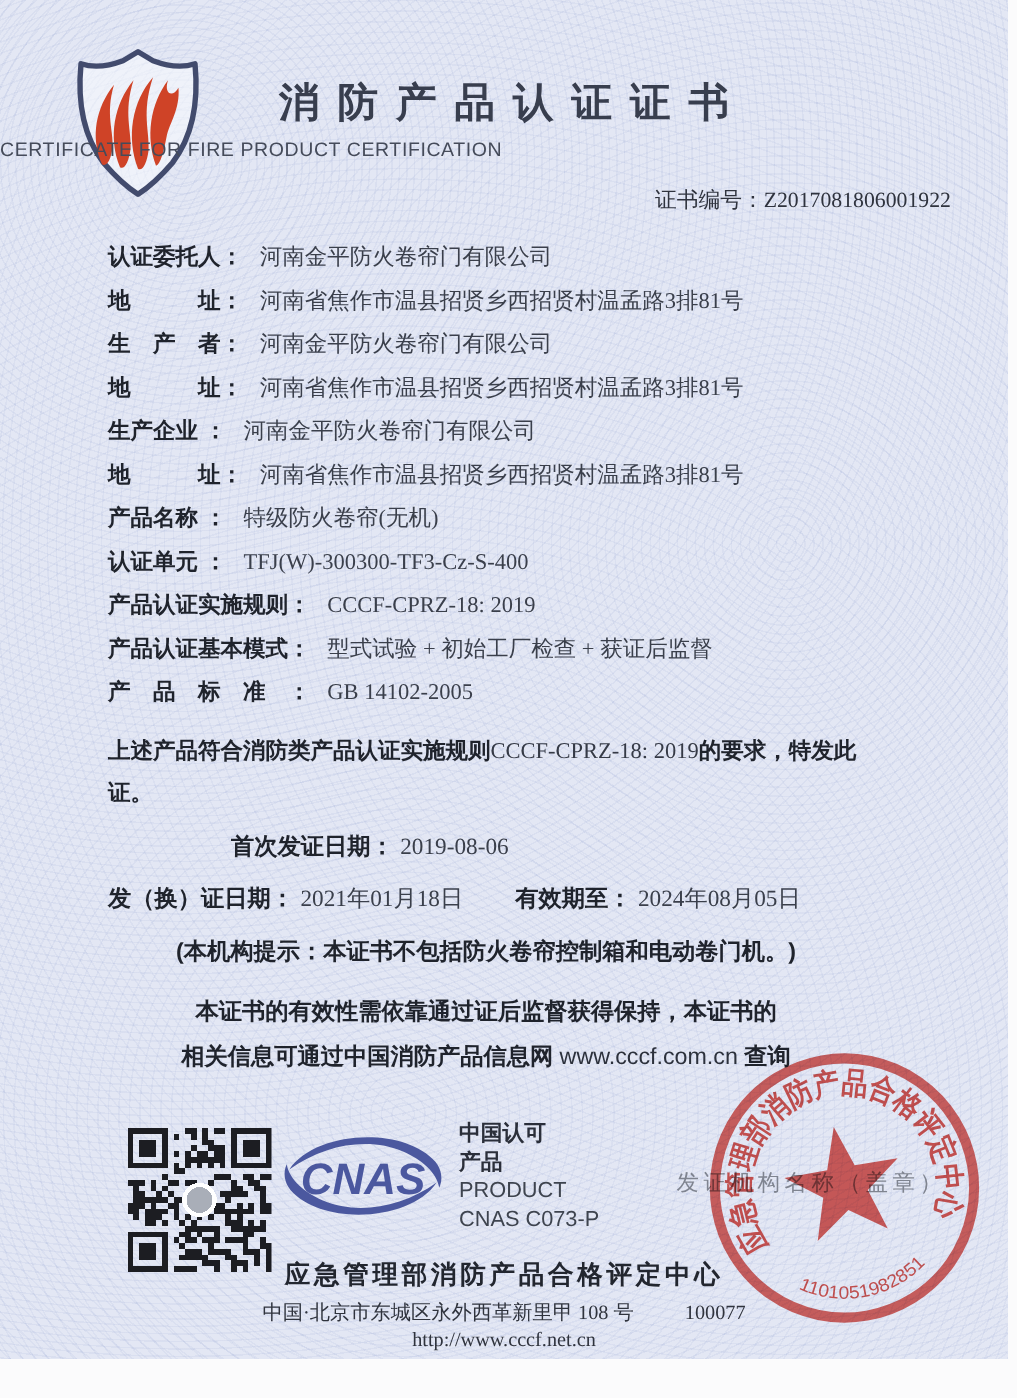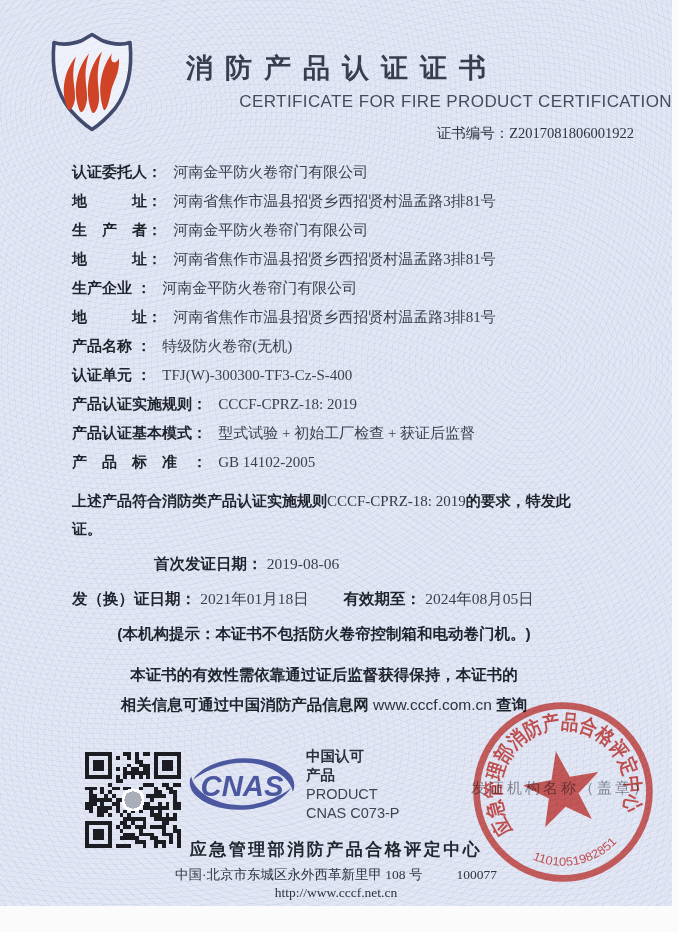--- a/index.html
+++ b/index.html
@@ -7,21 +7,21 @@
         font-family:"Liberation Sans",sans-serif;}
   .cert{position:absolute;left:0;top:0;width:672px;height:906px;
         background-color:#e3e7f4;
         background-image:
           repeating-radial-gradient(circle at 18% 12%, rgba(104,126,190,.08) 0 1px, transparent 1px 5px),
           repeating-radial-gradient(circle at 78% 40%, rgba(104,126,190,.07) 0 1px, transparent 1px 6px),
           repeating-radial-gradient(circle at 40% 82%, rgba(104,126,190,.07) 0 1px, transparent 1px 7px);}
   .logo{position:absolute;left:42px;top:28px;width:100px;height:108px;}
   .title{position:absolute;left:0;right:0;top:50px;text-align:center;font-size:27px;font-weight:bold;
          letter-spacing:12px;text-indent:12px;color:#383e4e;}
-  .subtitle{position:absolute;left:0;right:0;top:92px;text-align:right;font-size:17px;
+  .subtitle{position:absolute;left:0;right:0;top:92px;text-align:left;font-size:13px;
             letter-spacing:.4px;color:#454b5a;}
   .certno{position:absolute;right:38px;top:124px;font-size:14.5px;color:#2f333e;
           font-family:"Liberation Serif",serif;}
   .body{position:absolute;left:72px;top:157px;width:552px;}
   .row{height:29px;line-height:29px;font-size:15px;white-space:nowrap;}
   .row .lab{font-weight:bold;color:#1f232c;}
   .row .val{font-family:"Liberation Serif",serif;color:#3a3f4b;margin-left:7px;}
   .row.indent{padding-left:42px;}
   .statement{margin-top:11px;width:524px;font-size:15px;line-height:28px;font-weight:bold;color:#1f232c;}
   .statement .code{font-family:"Liberation Serif",serif;font-weight:normal;color:#353a46;}
@@ -36,21 +36,21 @@
   .validity{margin-top:15px;font-size:15.5px;font-weight:bold;color:#1f232c;line-height:30px;}
   .validity .url-inline{font-weight:normal;font-family:"Liberation Sans",sans-serif;color:#2c313c;}
   .qr{position:absolute;left:84px;top:752px;width:98px;text-align:center;}
   .qr svg{display:block;margin:0 auto;}
   .qr .cap{margin-top:5px;font-family:"Liberation Serif",serif;font-size:13.5px;line-height:17px;
            letter-spacing:2px;color:#2d313b;}
   .cnas-logo{position:absolute;left:186px;top:742px;width:112px;height:84px;}
   .cnas-text{position:absolute;left:306px;top:747px;font-size:14.5px;line-height:19px;color:#2b2f3a;}
   .cnas-text .cn{font-weight:bold;}
   .cnas-text .en{color:#3e444f;}
-  .seal-behind{position:absolute;left:471px;top:779px;font-family:"Liberation Serif",serif;
+  .seal-behind{position:absolute;left:451px;top:779px;font-family:"Liberation Serif",serif;
                font-size:15px;letter-spacing:3px;color:#7f8490;}
   .seal{position:absolute;left:467px;top:696px;width:192px;height:192px;opacity:.9;mix-blend-mode:multiply;}
   .org{position:absolute;left:0;right:0;top:838px;text-align:center;font-size:17px;font-weight:bold;
        letter-spacing:2.5px;color:#22262f;}
   .addr{position:absolute;left:0;right:0;top:866px;text-align:center;font-family:"Liberation Serif",serif;
         font-size:13.5px;color:#2f333d;}
   .addr .post{margin-left:34px;}
   .url{position:absolute;left:0;right:0;top:885px;text-align:center;font-family:"Liberation Serif",serif;
        font-size:13.5px;color:#2f333d;}
 </style>

